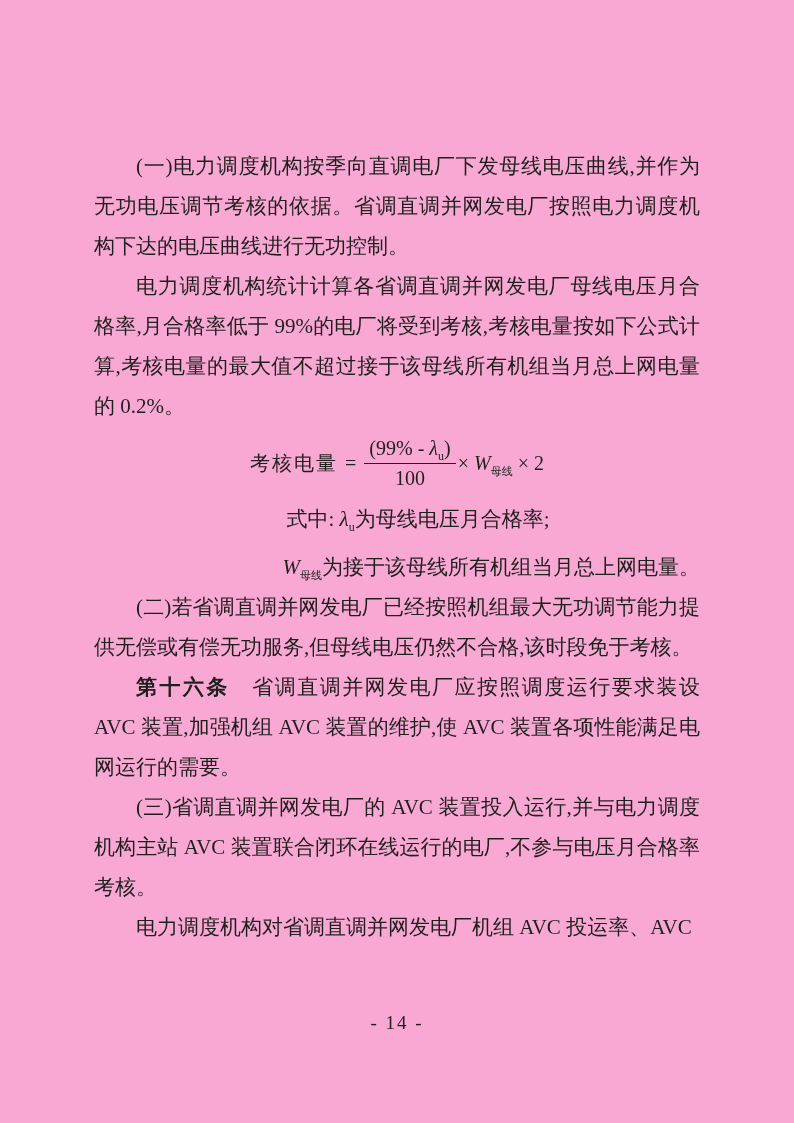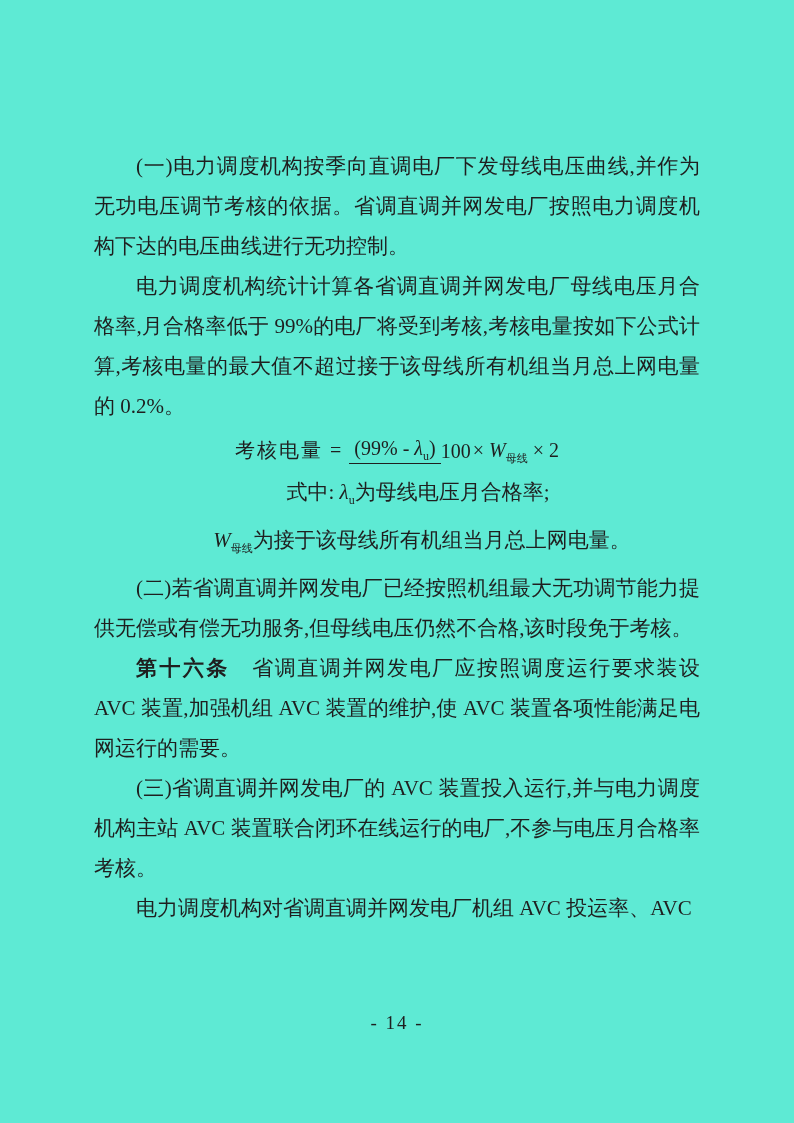--- a/index.html
+++ b/index.html
@@ -4,21 +4,21 @@
 <style>
   html, body {
     margin: 0;
     padding: 0;
     background: #ffffff;
   }
   .page {
     position: relative;
     width: 794px;
     height: 1123px;
-    background: #5eead4;
+    background: #f9a8d4;
     overflow: hidden;
     font-family: "Liberation Serif", "DejaVu Serif", serif;
     color: #1f1f1f;
   }
   .content {
     position: absolute;
     left: 94px;
     top: 146px;
     width: 606px;
   }
@@ -42,21 +42,21 @@
     margin: 10px 0 8px 0;
     white-space: nowrap;
   }
   .formula .lhs {
     letter-spacing: 2px;
     margin-right: 4px;
     text-align: center;
   }
   .frac {
     display: inline-flex;
-    flex-direction: row;
+    flex-direction: column;
     align-items: center;
     vertical-align: middle;
     margin: 0 2px;
     line-height: 1.25;
   }
   .frac .num {
     border-bottom: 1.6px solid #1f1f1f;
     padding: 0 5px 2px 5px;
   }
   .frac .den {
@@ -76,25 +76,25 @@
     line-height: 0;
   }
   .where-line {
     margin: 8px;
     font-size: 21px;
     line-height: 40px;
     text-indent: 2em;
     text-align: center;
   }
   .wdef-line {
-    margin: 8px;
+    margin: 0;
     font-size: 21px;
     line-height: 40px;
     text-indent: 5.3em;
-    text-align: left;
+    text-align: right;
   }
   .footer {
     position: absolute;
     left: 0;
     right: 0;
     top: 1004px;
     text-align: center;
     font-size: 19px;
     letter-spacing: 2px;
     color: #1f1f1f;

